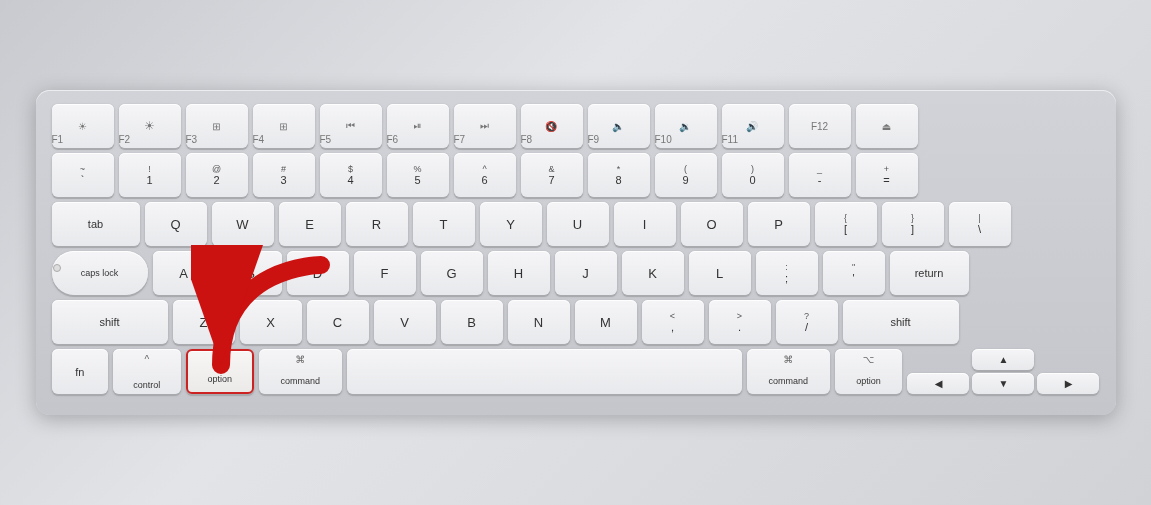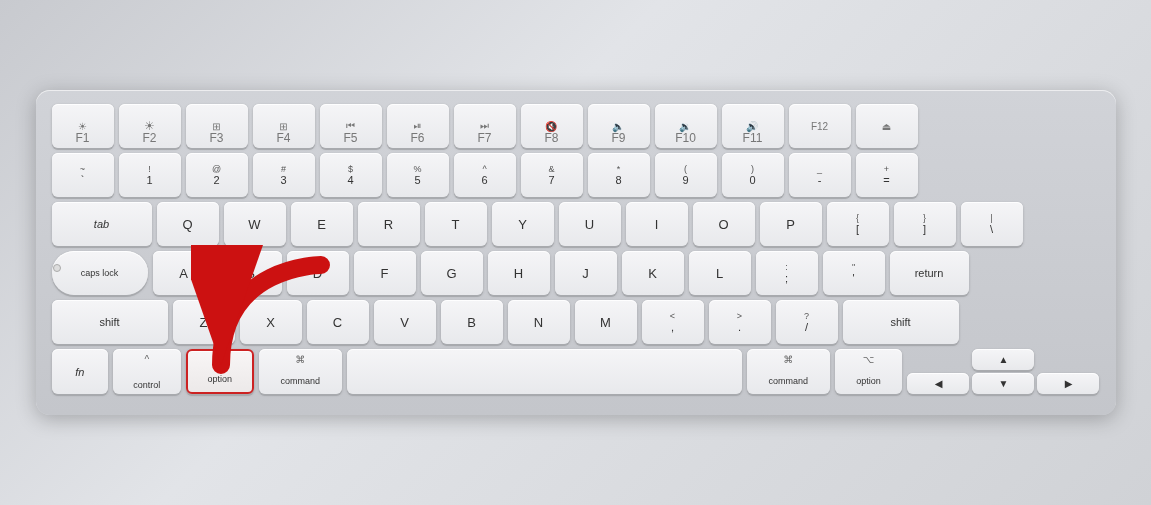--- a/index.html
+++ b/index.html
@@ -61,44 +61,43 @@
       line-height: 1;
     }
 
     .key-main {
       font-size: 13px;
       font-weight: 500;
       color: #333;
     }
 
     .key-fn-label {
-      font-size: 12px;
+      font-size: 10px;
       color: #777;
       position: absolute;
       bottom: 3px;
       left: 0;
       right: 0;
-      text-align: center;
     }
 
     .key-icon {
       font-size: 10px;
       color: #777;
     }
 
     
     .w-esc    { width: 60px; }
     .w-f      { width: 62px; }
     .w-eject  { width: 62px; }
     .w-num    { width: 62px; }
-    .w-tab    { width: 100px; font-style: italic; }
+    .w-tab    { width: 88px; }
     .w-capslock { width: 96px; border-radius: 22px; }
     .w-shift-l { width: 116px; }
     .w-shift-r { width: 116px; }
-    .w-fn     { width: 60px; font-style: italic; }
+    .w-fn     { width: 60px; }
     .w-ctrl   { width: 72px; }
     .w-opt    { width: 72px; }
     .w-cmd    { width: 88px; }
     .w-space  { width: 420px; }
     .w-return { width: 79px; }
     .w-delete { width: 96px; }
     .w-backslash { width: 62px; }
 
     
     .key-highlighted {

